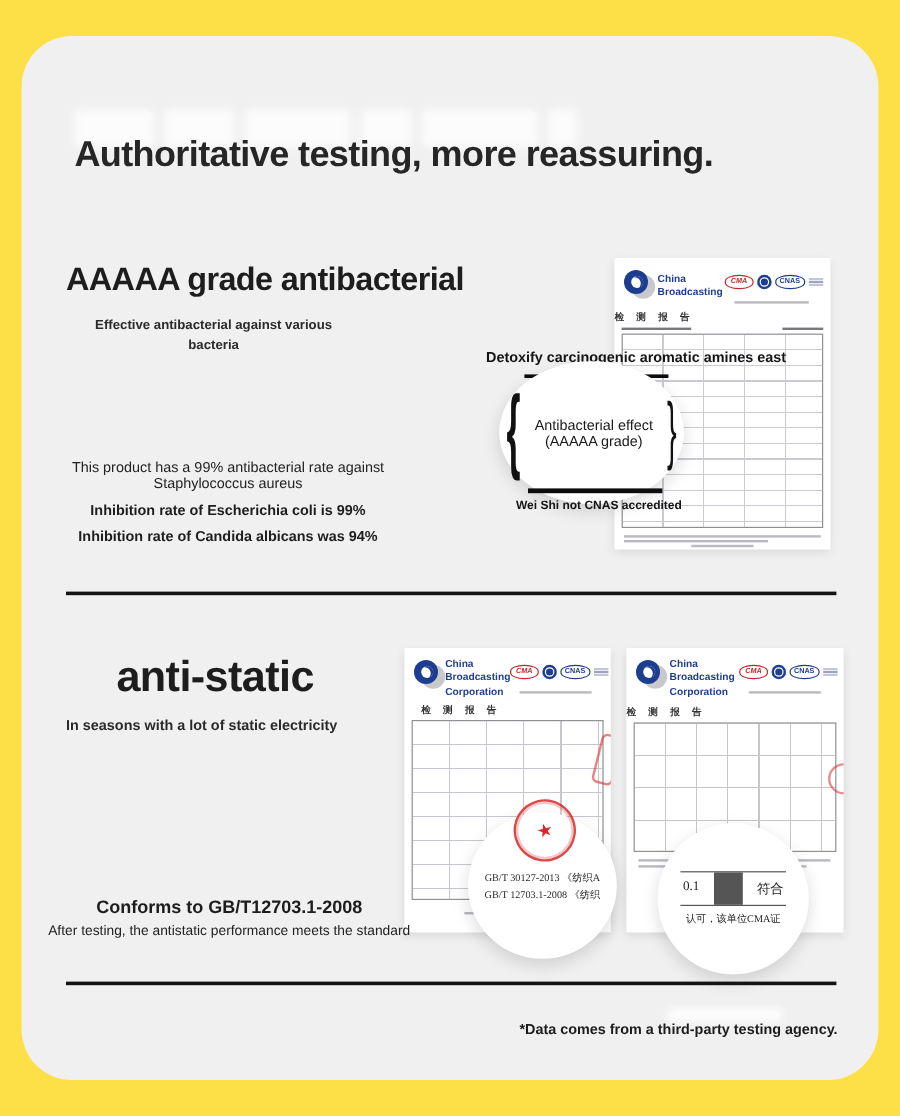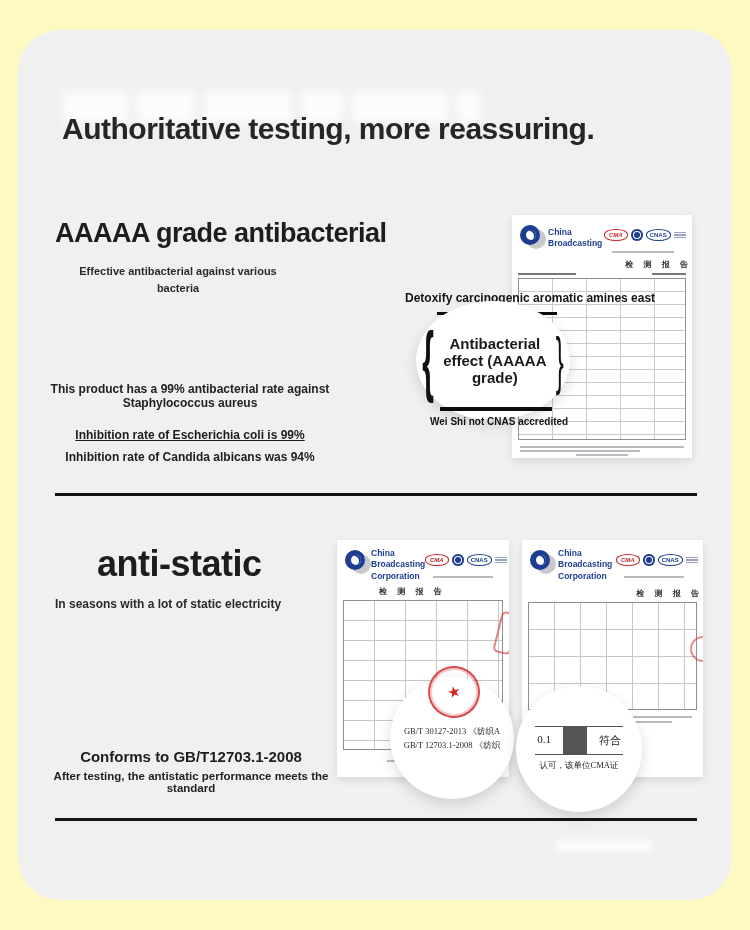--- a/index.html
+++ b/index.html
@@ -1,36 +1,36 @@
 <!DOCTYPE html>
 <html><head>
 <meta charset="utf-8">
 <style>
   html,body{margin:0;padding:0;background:#ffffff;}
   *{box-sizing:border-box;}
   .stage{
-    position:relative;width:750px;height:930px;background:#fef9c3;overflow:hidden;
+    position:relative;width:750px;height:930px;background:#fde047;overflow:hidden;
     font-family:"Liberation Sans", sans-serif;color:#1f1f1f;
   }
   .card{
     position:absolute;left:18px;top:30px;width:714px;height:870px;
     background:#f0f0f1;border-radius:42px;
   }
 
   
   .ghost{position:absolute;display:flex;gap:9px;filter:blur(4px);}
   .ghost .g{background:rgba(255,255,255,0.78);border-radius:4px;height:100%;}
 
   
   .page-title{position:absolute;left:62px;top:112px;font-size:30px;font-weight:700;letter-spacing:-0.5px;color:#262626;}
   .h2{position:absolute;font-weight:700;color:#1d1d1d;letter-spacing:-0.5px;}
   .sub{position:absolute;font-weight:700;color:#2a2a2a;}
   .std{position:absolute;text-align:center;}
   .std .std-title{font-size:15px;font-weight:700;color:#1d1d1d;}
-  .std .std-note{font-size:12px;font-weight:700;color:#222;margin-top:6px;}
+  .std .std-note{font-size:12px;font-weight:400;color:#222;margin-top:6px;}
   .std .std-bullet{font-size:12px;font-weight:700;color:#1d1d1d;}
   .divider{position:absolute;height:3px;background:#141414;}
   .footnote{position:absolute;font-size:12px;font-weight:700;color:#1c1c1c;}
 
   
   .callout{position:absolute;font-size:12px;font-weight:700;color:#141414;}
   .callout-line{position:absolute;background:#0d0d0d;}
 
   
   .cert{position:absolute;background:#ffffff;box-shadow:0 3px 8px rgba(0,0,0,0.10);overflow:hidden;}
@@ -38,21 +38,21 @@
   .cert-logo-shadow{position:absolute;left:6px;top:4px;width:20px;height:20px;border-radius:50%;background:#c9c9cd;}
   .cert-logo{position:absolute;left:0;top:0;width:20px;height:20px;border-radius:50%;background:#1d3d91;}
   .cert-logo::after{content:"";position:absolute;left:6px;top:5px;width:10px;height:10px;border-radius:50%;background:#ffffff;box-shadow:inset -2px 1px 0 #1d3d91;}
   .cert-org{position:absolute;color:#1d3d91;font-weight:700;line-height:1.35;}
   .badges{position:absolute;display:flex;align-items:center;gap:3px;}
   .badge-cma{border:1.5px solid #c3272b;color:#c3272b;border-radius:50%/45%;font-size:6px;font-weight:700;padding:2px 4px;font-style:italic;}
   .badge-dot{width:12px;height:12px;border-radius:50%;background:#1d3d91;box-shadow:inset 0 0 0 2px #1d3d91,inset 0 0 0 3px #ffffff;}
   .badge-cnas{border:1.5px solid #1d3d91;color:#1d3d91;border-radius:50%/45%;font-size:6px;font-weight:700;padding:2px 3px;}
   .badge-lines{display:flex;flex-direction:column;gap:1px;}
   .badge-lines i{display:block;width:12px;height:1.5px;background:#9aa3bf;}
-  .cert-report-title{position:absolute;width:100%;text-align:right;font-size:8px;letter-spacing:4px;color:#333;font-weight:700;padding-left:28px;}
+  .cert-report-title{position:absolute;width:100%;text-align:left;font-size:8px;letter-spacing:4px;color:#333;font-weight:700;}
   .bar{position:absolute;background:#b9b9c0;height:2px;}
   .bar.dark{background:#77777d;}
   .cert-table{position:absolute;border:1px solid #8f8f96;background:#ffffff;}
   .cert-table.dense{
     background-image:
       repeating-linear-gradient(to bottom, transparent 0 12px, #cacad0 12px 13px),
       repeating-linear-gradient(to right, transparent 0 33px, #cacad0 33px 34px);
   }
   .cert-table.mid{
     background-image:
@@ -74,21 +74,21 @@
     background:rgba(255,255,255,0.15);transform:rotate(-14deg);font-size:15px;
     box-shadow:inset 0 0 0 2px rgba(214,40,40,0.25);
   }
 
   
   .magnifier{
     position:absolute;background:#ffffff;border-radius:50%;
     box-shadow:0 5px 14px rgba(0,0,0,0.14);
     display:flex;align-items:center;justify-content:center;text-align:center;
   }
-  .mag-label{font-size:15px;font-weight:700;color:#1a1a1a;}
+  .mag-label{font-size:12px;font-weight:400;color:#1a1a1a;}
   .mag-bracket{font-weight:700;color:#111;transform:scaleY(2.6);display:inline-block;}
   .mag-bracket.left{font-size:30px;margin-right:2px;}
   .mag-bracket.right{font-size:24px;font-weight:400;margin-left:2px;}
   .mag-lines{font-family:Liberation Serif, serif;font-size:8.5px;color:#2b2b2b;line-height:1.7;}
   .mag-table{display:flex;flex-direction:column;align-items:center;font-family:"Liberation Serif", serif;color:#222;}
   .mag-table .hline{width:88px;height:1px;background:#555;}
   .mag-table .rowvals{display:flex;align-items:stretch;}
   .mag-table .rowvals span{padding:6px 12px;font-size:11px;}
   .mag-table .rowvals .vline{width:1px;background:#555;}
   .mag-note{font-size:8.5px;margin-top:5px;}
@@ -152,21 +152,21 @@
     <span class="mag-bracket left">{</span>
     <span class="mag-label" style="max-width:118px;">Antibacterial effect (AAAAA grade)</span>
     <span class="mag-bracket right">}</span>
   </div>
 
   <div class="callout-line" style="left:440px;top:407px;width:112px;height:4px;"></div>
   <div class="callout" style="left:430px;top:416px;font-size:10px;">Wei Shi not CNAS accredited</div>
 
   <div class="std" style="left:20px;top:376px;width:340px;">
     <div class="std-note">This product has a 99% antibacterial rate against Staphylococcus aureus</div>
-    <div class="std-bullet" style="margin-top:18px;text-decoration:underline;">Inhibition rate of Escherichia coli is 99%</div>
+    <div class="std-bullet" style="margin-top:8px;">Inhibition rate of Escherichia coli is 99%</div>
     <div class="std-bullet" style="margin-top:8px;">Inhibition rate of Candida albicans was 94%</div>
   </div>
 
   <div class="divider" style="left:55px;top:493px;width:642px;"></div>
 
   <div class="h2" style="left:55px;top:543px;font-size:36px;margin-left:42px;">anti-static</div>
   <div class="sub" style="left:55px;top:597px;font-size:12px;">In seasons with a lot of static electricity</div>
 
   <div class="cert" style="left:337px;top:540px;width:172px;height:237px;">
     <div class="cert-logo-wrap">
@@ -227,33 +227,34 @@
   <div class="magnifier" style="left:390px;top:677px;width:124px;height:122px;flex-direction:column;">
     <div class="mag-lines">
       <div>GB/T 30127-2013 《纺织A</div>
       <div>GB/T 12703.1-2008 《纺织</div>
     </div>
   </div>
   <div class="stamp-star" style="left:428px;top:666px;width:52px;height:52px;">
     <span>★</span>
   </div>
 
-  <div class="magnifier" style="left:516px;top:686px;width:126px;height:126px;align-items:center;">
+  <div class="magnifier" style="left:548px;top:686px;width:126px;height:126px;align-items:center;">
     <div class="mag-table">
       <div class="hline"></div>
       <div class="rowvals">
         <span>0.1</span>
         <span class="vline"></span>
         <span>符合</span>
       </div>
       <div class="hline"></div>
       <div class="mag-note">认可，该单位CMA证</div>
     </div>
   </div>
 
   <div class="std" style="left:18px;top:748px;width:330px;padding-left:16px;">
     <div class="std-title">Conforms to GB/T12703.1-2008</div>
     <div class="std-note" style="font-size:11.5px;margin-top:5px;">After testing, the antistatic performance meets the standard</div>
   </div>
 
   <div class="divider" style="left:55px;top:818px;width:642px;"></div>
 
+  <div class="footnote" style="right:52px;top:851px;">*Data comes from a third-party testing agency.</div>
 </div>
 
 </body></html>

